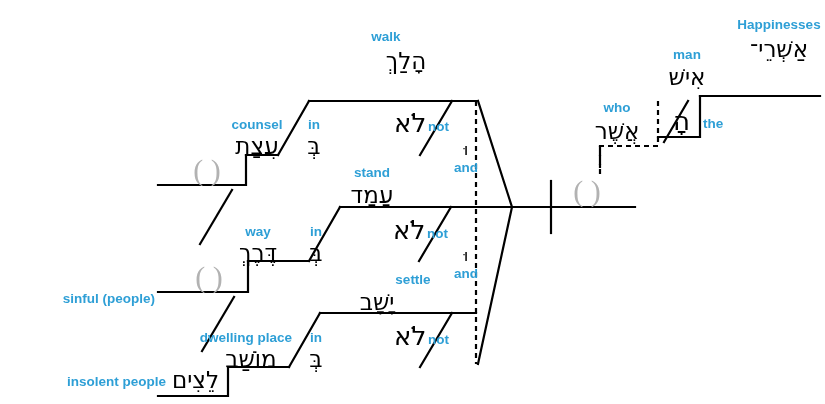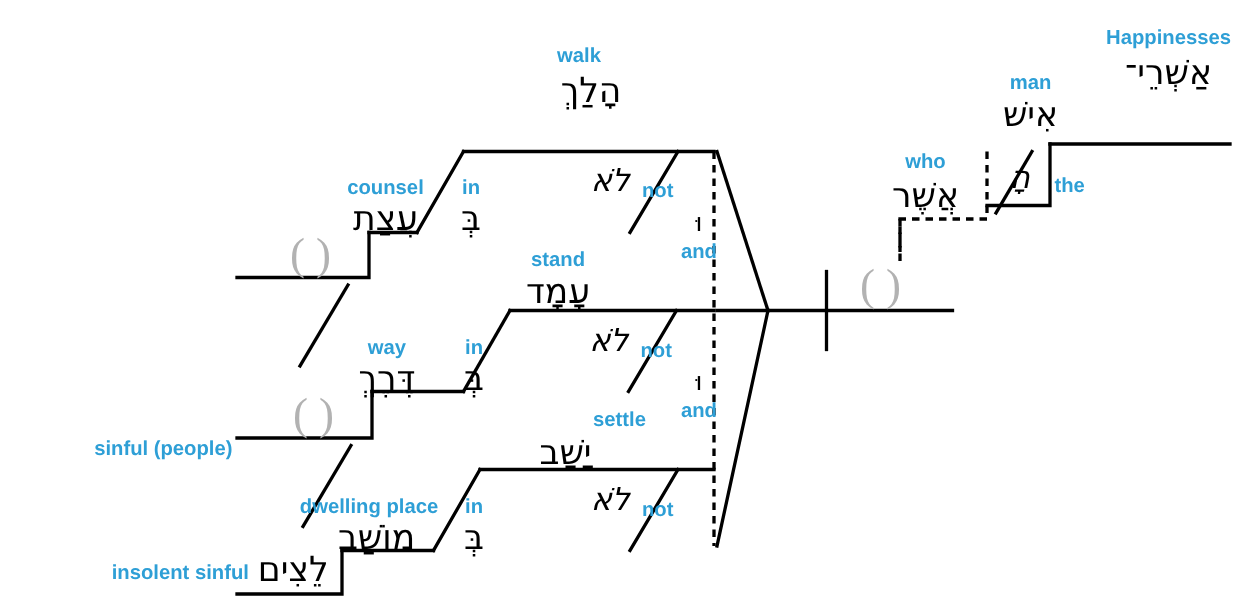--- a/index.html
+++ b/index.html
@@ -11,21 +11,21 @@
   #stage{position:absolute;left:0;top:0;width:825px;height:404px;}
   svg.lines{position:absolute;left:0;top:0;width:825px;height:404px;overflow:visible;}
   .gl{stroke:#000;stroke-width:2.2;fill:none;stroke-linecap:square;}
   .gl-dash{stroke:#000;stroke-width:2.2;fill:none;stroke-dasharray:5 4;}
   .paren{position:absolute;color:#b2b2b2;font-size:30px;line-height:1;
          font-family:"Liberation Serif","DejaVu Serif",serif;white-space:nowrap;}
   .gloss{position:absolute;color:#2e9fd6;font-weight:bold;font-size:13.5px;
          line-height:1;white-space:nowrap;}
   .heb{position:absolute;color:#000;font-size:23px;line-height:1;white-space:nowrap;
        font-family:"DejaVu Sans","Liberation Serif",serif;direction:rtl;unicode-bidi:bidi-override;}
-  .heb.sm{font-size:21px;font-style:italic;}
+  .heb.sm{font-size:26px;}
   .conj{position:absolute;color:#000;font-size:17px;line-height:1;white-space:nowrap;
         font-family:"DejaVu Sans",sans-serif;}
   .ta-c{transform:translateX(-50%);}
   .ta-r{transform:translateX(-100%);}
 </style>
 </head>
 <body>
 
 <div id="stage">
 
@@ -85,21 +85,21 @@
 
   <div class="gloss" style="left:703px;top:117px;">the</div>
   <div class="heb sm" style="left:673px;top:108px;">הָ</div>
 
   <div class="gloss ta-c" style="left:617px;top:101px;">who</div>
   <div class="heb ta-c" style="left:617px;top:120px;">אֲשֶׁר</div>
 
   <div class="paren ta-c" style="left:587px;top:176px;">( )</div>
 
   <div class="gloss ta-c" style="left:386px;top:30px;">walk</div>
-  <div class="heb ta-c" style="left:394px;top:50px;">הָלַךְ</div>
+  <div class="heb ta-c" style="left:406px;top:50px;">הָלַךְ</div>
 
   <div class="gloss" style="left:428px;top:120px;">not</div>
   <div class="heb sm" style="left:394px;top:110px;">לֹא</div>
 
   <div class="gloss ta-c" style="left:314px;top:118px;">in</div>
   <div class="heb ta-c" style="left:314px;top:135px;">בְּ</div>
 
   <div class="gloss ta-c" style="left:257px;top:118px;">counsel</div>
   <div class="heb ta-c" style="left:257px;top:135px;">עֲצַת</div>
 
@@ -127,21 +127,21 @@
 
   <div class="gloss" style="left:428px;top:333px;">not</div>
   <div class="heb sm" style="left:394px;top:323px;">לֹא</div>
 
   <div class="gloss ta-c" style="left:316px;top:331px;">in</div>
   <div class="heb ta-c" style="left:316px;top:348px;">בְּ</div>
 
   <div class="gloss ta-c" style="left:246px;top:331px;">dwelling place</div>
   <div class="heb ta-c" style="left:251px;top:348px;">מוֹשַׁב</div>
 
-  <div class="gloss ta-r" style="left:166px;top:375px;">insolent sinful</div>
+  <div class="gloss ta-r" style="left:166px;top:375px;">insolent people</div>
   <div class="heb ta-r" style="left:219px;top:369px;">לֵצִים</div>
 
   <div class="conj ta-c" style="left:466px;top:141px;">וּ</div>
   <div class="gloss ta-c" style="left:466px;top:161px;">and</div>
 
   <div class="conj ta-c" style="left:466px;top:247px;">וּ</div>
   <div class="gloss ta-c" style="left:466px;top:267px;">and</div>
 
 </div>
 

